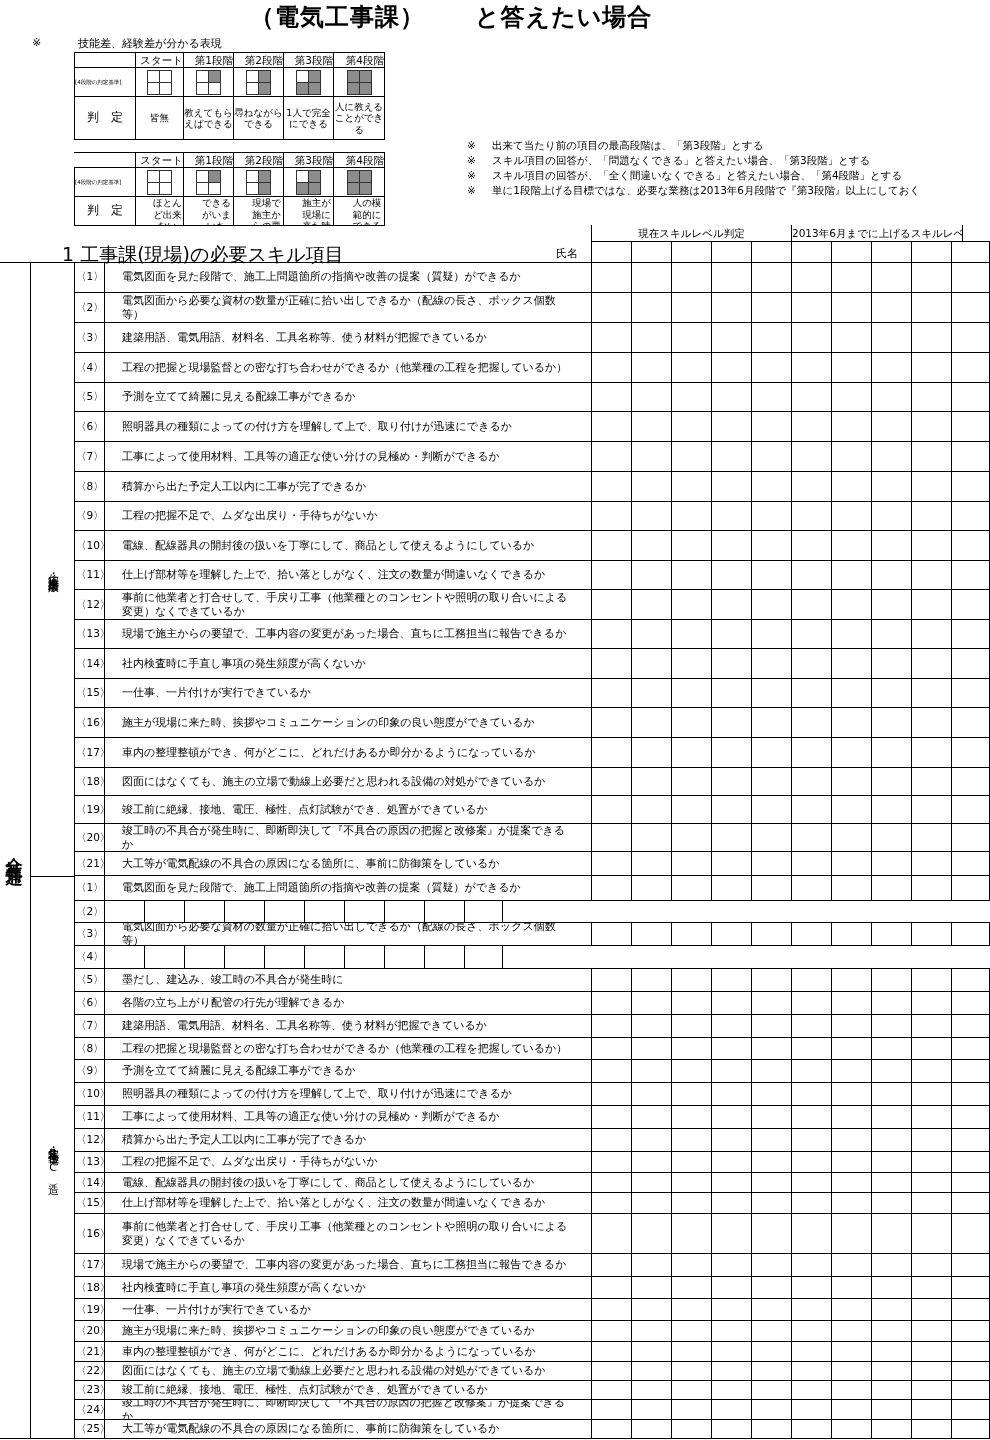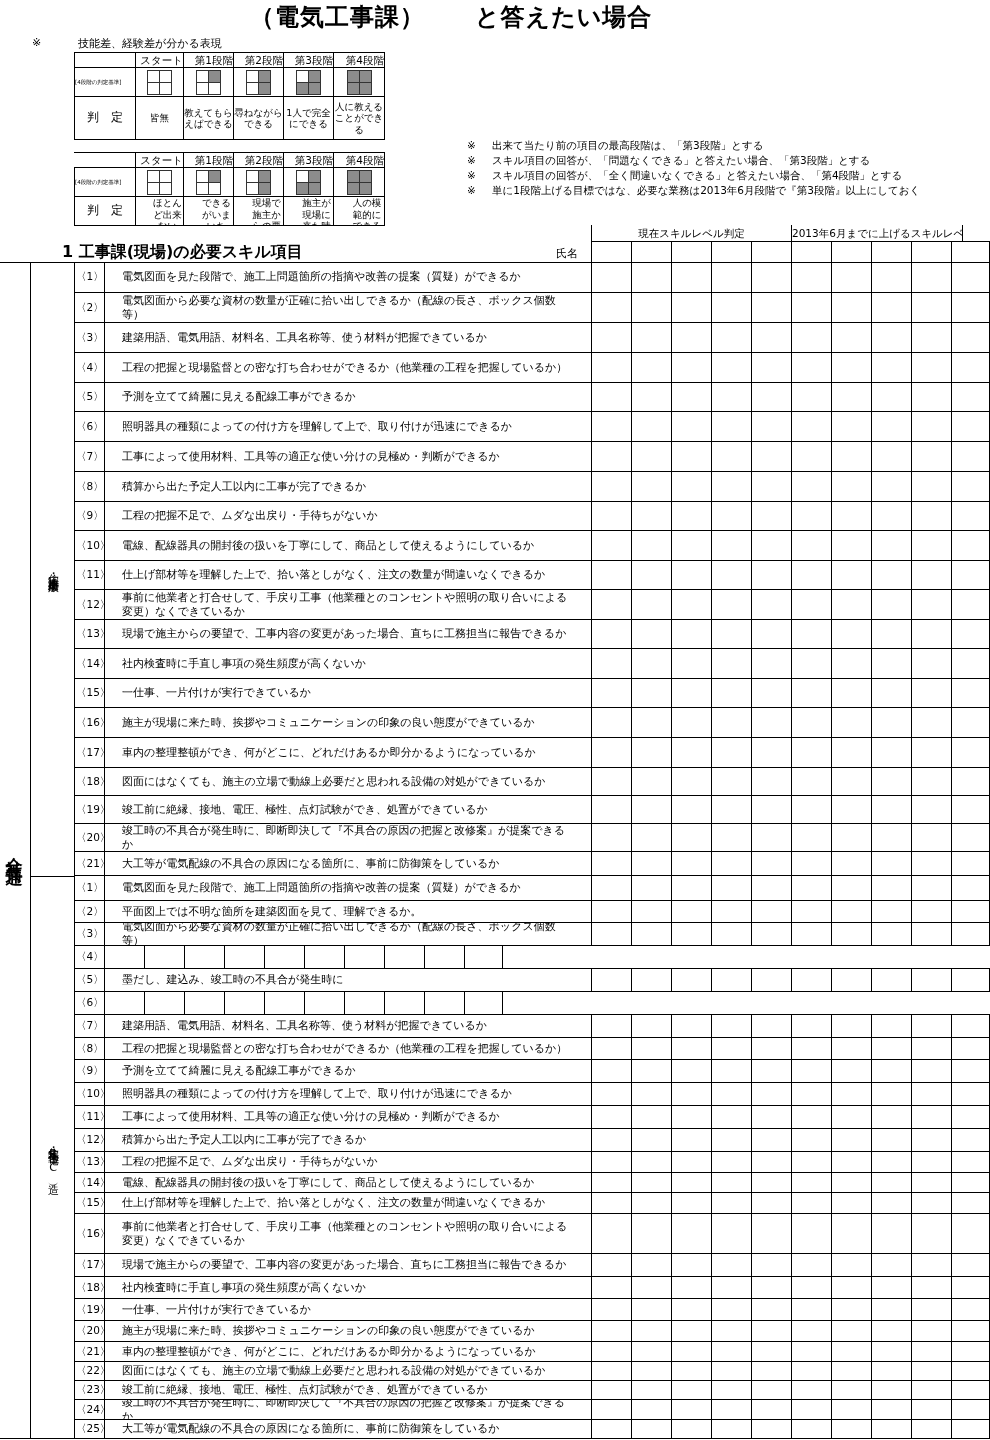--- a/index.html
+++ b/index.html
@@ -22,21 +22,21 @@
   table.legend.t2 tr.j td { height: 28px; }
   table.legend.t2 tr.j td div.clip { max-height: 28px; overflow: hidden; margin-left: 16px; }
   .icon { display: inline-grid; grid-template-columns: 11px 11px; grid-template-rows: 11px 11px; gap: 1px;
           background: #333; border: 1px solid #333; vertical-align: middle; }
   .icon span { background: #fff; display: block; }
   .icon span.on { background: #8c8c8c; }
 
   .note { left: 430px; font-size: 10.5px; white-space: nowrap; margin-left: 37px; }
   .note .nm { display: inline-block; width: 25px; }
 
-  .section-heading { left: 62px; top: 242px; font-size: 16px; font-weight: bold; white-space: nowrap; }
+  .section-heading { left: 62px; top: 242px; font-size: 19px; font-weight: normal; white-space: nowrap; }
   .name-label { left: 556px; top: 246px; font-size: 11px; }
 
   .gh { left: 591px; top: 225px; width: 399px; height: 37px; }
   .gh .top { position: absolute; top: 0; height: 16px; font-size: 10.5px; line-height: 16px; text-align: center;
              border-left: 1px solid #000; white-space: nowrap; overflow: hidden; box-sizing: border-box; }
   .gh .names { position: absolute; top: 16px; left: 0; width: 399px; height: 21px; display: flex;
                border-top: 1px solid #000; box-sizing: border-box; }
   .gh .names div { width: 40px; height: 100%; border-left: 1px solid #000; box-sizing: border-box; }
   .gh .names div:last-child { width: 39px; border-right: 1px solid #000; }
 
@@ -541,21 +541,20 @@
       <div class="c-g"></div>
       <div class="c-g"></div>
       <div class="c-g"></div>
       <div class="c-g"></div>
       <div class="c-g"></div>
       <div class="c-g"></div>
       <div class="c-g"></div>
     </div>
     <div class="row" style="top: 901px; height: 22px;">
       <div class="c-no">〈2〉</div>
-      <div class="c-tx">平面図上では不明な箇所を建築図面を見て、理解できるか。</div>
       <div class="c-g"></div>
       <div class="c-g"></div>
       <div class="c-g"></div>
       <div class="c-g"></div>
       <div class="c-g"></div>
       <div class="c-g"></div>
       <div class="c-g"></div>
       <div class="c-g"></div>
       <div class="c-g"></div>
       <div class="c-g"></div>
@@ -596,20 +595,21 @@
       <div class="c-g"></div>
       <div class="c-g"></div>
       <div class="c-g"></div>
       <div class="c-g"></div>
       <div class="c-g"></div>
       <div class="c-g"></div>
       <div class="c-g"></div>
     </div>
     <div class="row" style="top: 992px; height: 23px;">
       <div class="c-no">〈6〉</div>
+      <div class="c-tx">各階の立ち上がり配管の行先が理解できるか</div>
       <div class="c-g"></div>
       <div class="c-g"></div>
       <div class="c-g"></div>
       <div class="c-g"></div>
       <div class="c-g"></div>
       <div class="c-g"></div>
       <div class="c-g"></div>
       <div class="c-g"></div>
       <div class="c-g"></div>
       <div class="c-g"></div>

